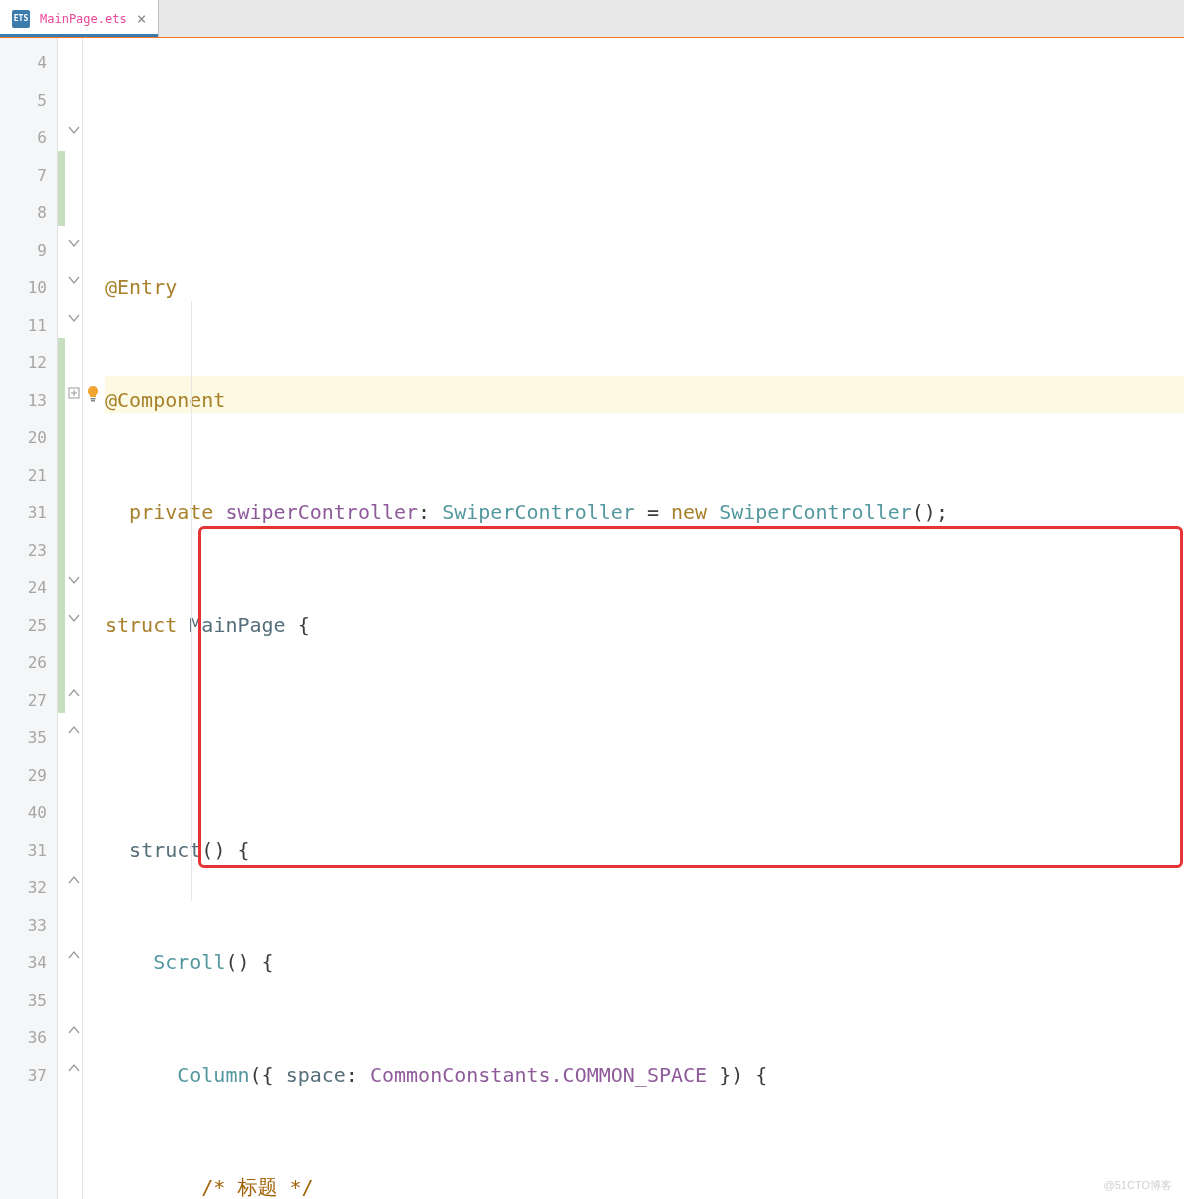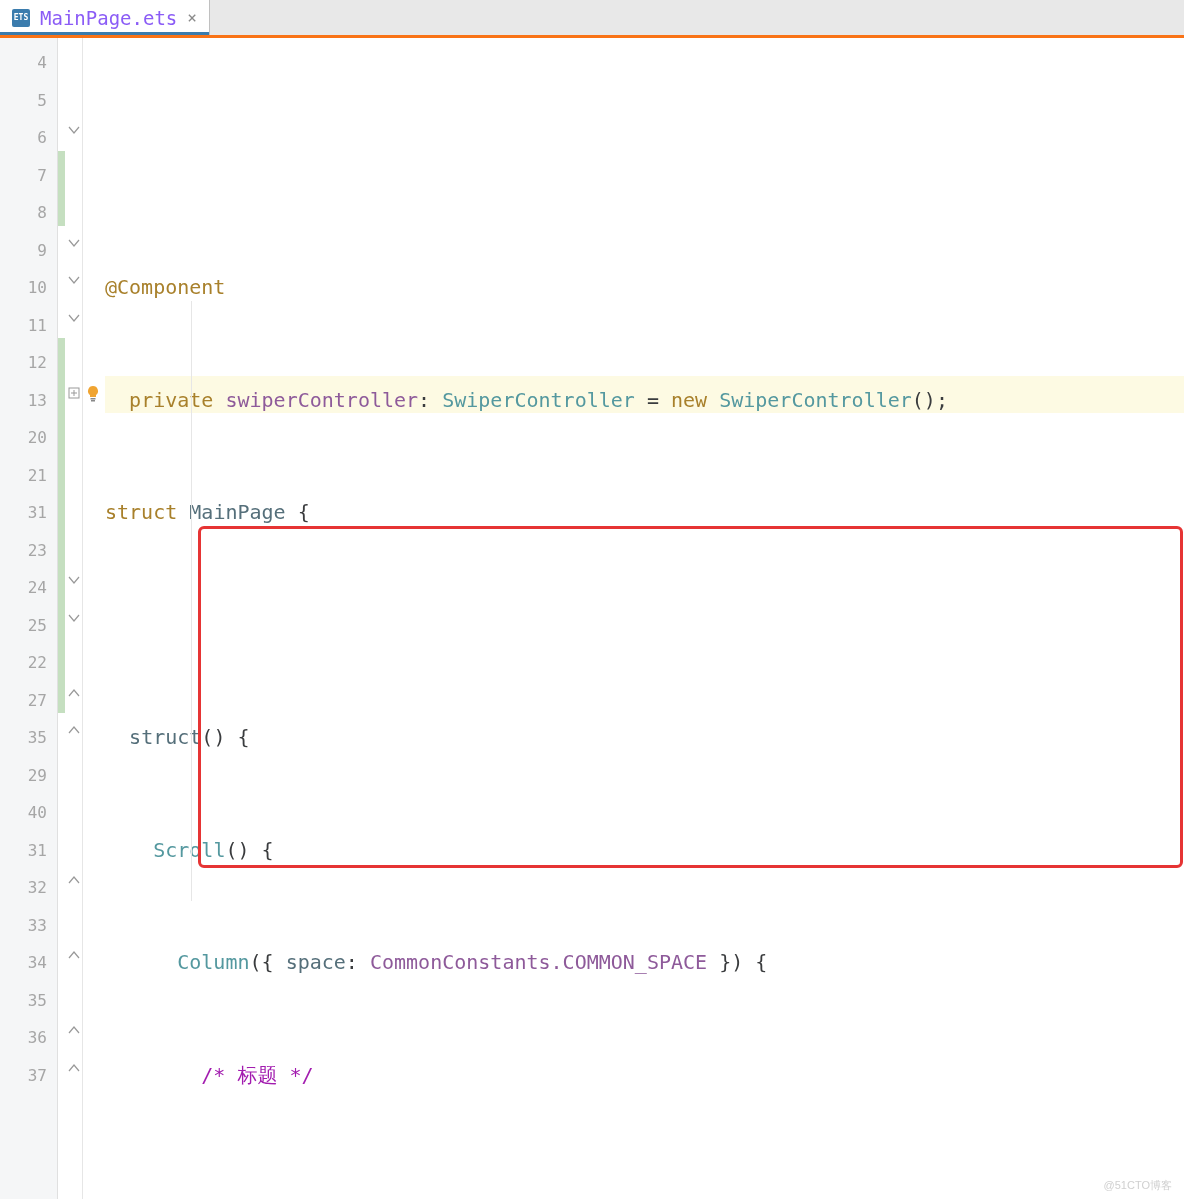--- a/index.html
+++ b/index.html
@@ -1,38 +1,38 @@
 <!DOCTYPE html>
 <html><head>
 <meta charset="utf-8">
 <style>
 *{margin:0;padding:0;box-sizing:border-box}
 body{font-family:Menlo,Consolas,monospace;font-size:20px;background:#fff;width:1184px;height:1199px;overflow:hidden;position:relative}
-.tab-bar{height:38px;background:#e8e8e8;border-bottom:3px solid #f97316;display:flex;align-items:stretch}
+.tab-bar{height:38px;background:#e8e8e8;border-bottom:1px solid #f97316;display:flex;align-items:stretch}
 .tab{display:flex;align-items:center;padding:0 12px;background:#fff;border-right:1px solid #c0c0c0;position:relative;gap:10px}
 .tab::after{content:'';position:absolute;bottom:0;left:0;right:0;height:3px;background:#3b7cad}
 .tab-icon{width:18px;height:18px;background:#3b7cad;border-radius:2px;display:flex;align-items:center;justify-content:center;font-size:8px;color:#fff;font-weight:bold}
-.tab-label{color:#8b5cf6;font-size:19px}
+.tab-label{color:#ec4899;font-size:12px}
 .tab-close{color:#8a8a8a;font-size:16px;cursor:pointer}
 .editor{display:flex;height:1161px;position:relative}
 .gutter{width:58px;background:#f5f6f7;border-right:1px solid #e0e0e0;text-align:right;padding-top:6px;color:#a6a6a6;font-size:16px;line-height:37.5px;user-select:none}
 .gutter div{padding-right:10px}
 .fold-col{width:18px;background:#fff;position:relative;padding-top:6px;border-right:1px solid #e6e6e6}
 .fold{width:16px;height:14px;position:absolute;left:1px;display:flex;align-items:center;justify-content:center}
 .fold svg{stroke:#999;fill:#fff}
 .change-bar{width:7px;background:#fff;position:relative;padding-top:6px}
 .cb{position:absolute;left:0;width:7px;background:#c5dfc0}
 .hint-col{width:22px;background:#fff;position:relative}
 .bulb{position:absolute;left:2px;width:16px;height:16px}
 .code{flex:1;padding-top:6px;line-height:37.5px;position:relative;white-space:pre}
 .code .ln{height:37.5px}
 .code .hl{position:absolute;left:0;right:0;top:0;height:37.5px;background:#fdfae3;z-index:-1}
 .indent{position:absolute;top:0;width:0;border-left:1px solid #e6e6e6}
 .redbox{position:absolute;border:3px solid #e63434;border-radius:6px;pointer-events:none}
-.c-gry{color:#a21caf}
+.c-gry{color:#a16207}
 .c-kw{color:#a8802b}
 .c-fn{color:#556f7a}
 .c-typ{color:#54989f}
 .c-pur{color:#8e5a9a}
 .c-def{color:#3a3c3e}
 .watermark{position:absolute;bottom:6px;right:12px;font-size:11px;color:#d0d0d0;font-family:sans-serif}
 </style>
 </head>
 <body>
 
@@ -55,21 +55,21 @@
       <div>10</div>
       <div>11</div>
       <div>12</div>
       <div>13</div>
       <div>20</div>
       <div>21</div>
       <div>31</div>
       <div>23</div>
       <div>24</div>
       <div>25</div>
-      <div>22</div>
+      <div>26</div>
       <div>27</div>
       <div>35</div>
       <div>29</div>
       <div>40</div>
       <div>31</div>
       <div>32</div>
       <div>33</div>
       <div>34</div>
       <div>35</div>
       <div>36</div>
@@ -158,20 +158,21 @@
           <rect x="6" y="15" width="4" height="1.5" fill="#888"></rect>
         </svg>
     </div>
   </div>
 
   <div class="code">
     <div class="hl" style="top:337.5px"></div>
     <div class="indent" style="left:86px;top:262.5px;height:600px"></div>
     <div class="redbox" style="top:488px;left:93px;width:985px;height:342px"></div>
 
+    <div class="ln"><span class="c-kw">@Entry</span></div>
     <div class="ln"><span class="c-kw">@Component</span></div>
     <div class="ln">  <span class="c-kw">private</span> <span class="c-pur">swiperController</span><span class="c-def">: </span><span class="c-typ">SwiperController</span><span class="c-def"> = </span><span class="c-kw">new</span> <span class="c-typ">SwiperController</span><span class="c-def">();</span></div>
     <div class="ln"><span class="c-kw">struct</span> <span class="c-fn">MainPage</span> <span class="c-def">{</span></div>
     <div class="ln"></div>
     <div class="ln">  <span class="c-fn">struct</span><span class="c-def">() {</span></div>
     <div class="ln">    <span class="c-typ">Scroll</span><span class="c-def">() {</span></div>
     <div class="ln">      <span class="c-typ">Column</span><span class="c-def">({ </span><span class="c-fn">space</span><span class="c-def">: </span><span class="c-pur">CommonConstants</span><span class="c-pur">.COMMON_SPACE</span><span class="c-def"> }) {</span></div>
     <div class="ln">        <span class="c-gry">/* 标题 */</span></div>
     
     

